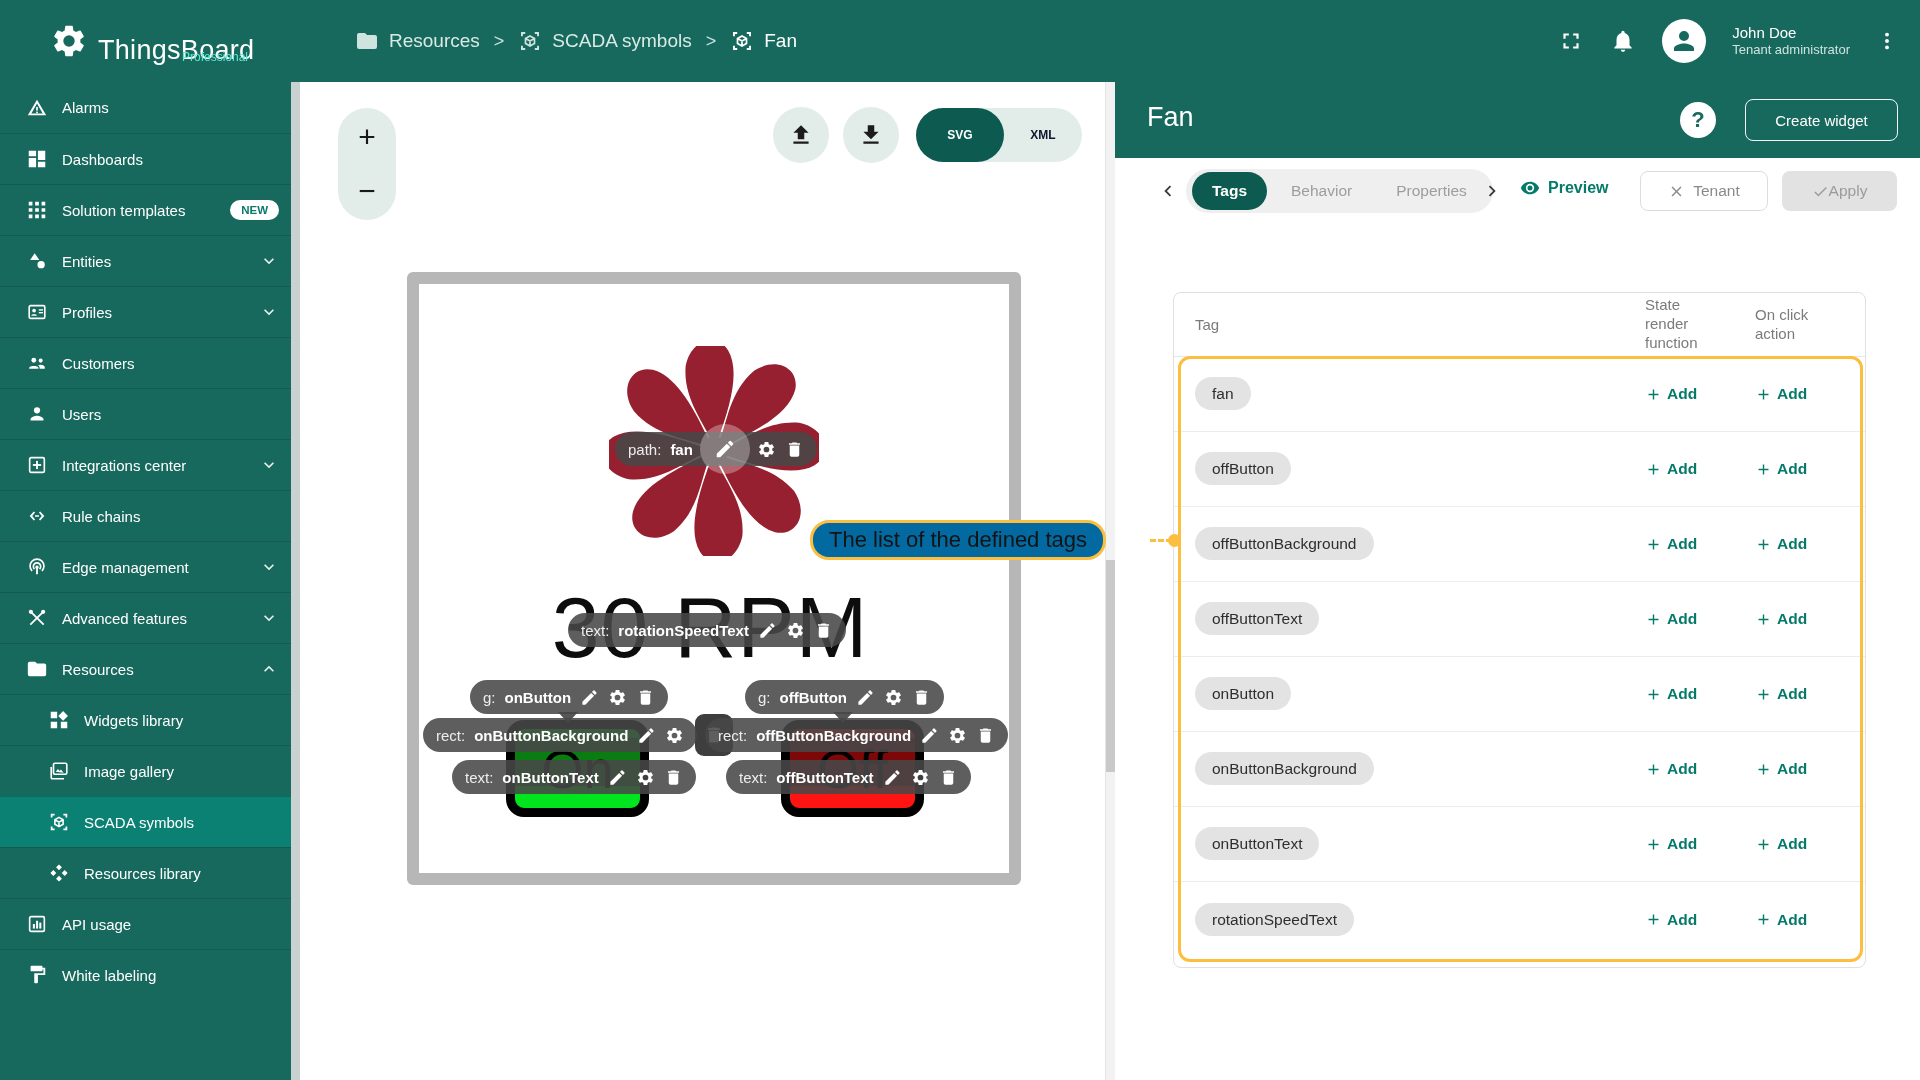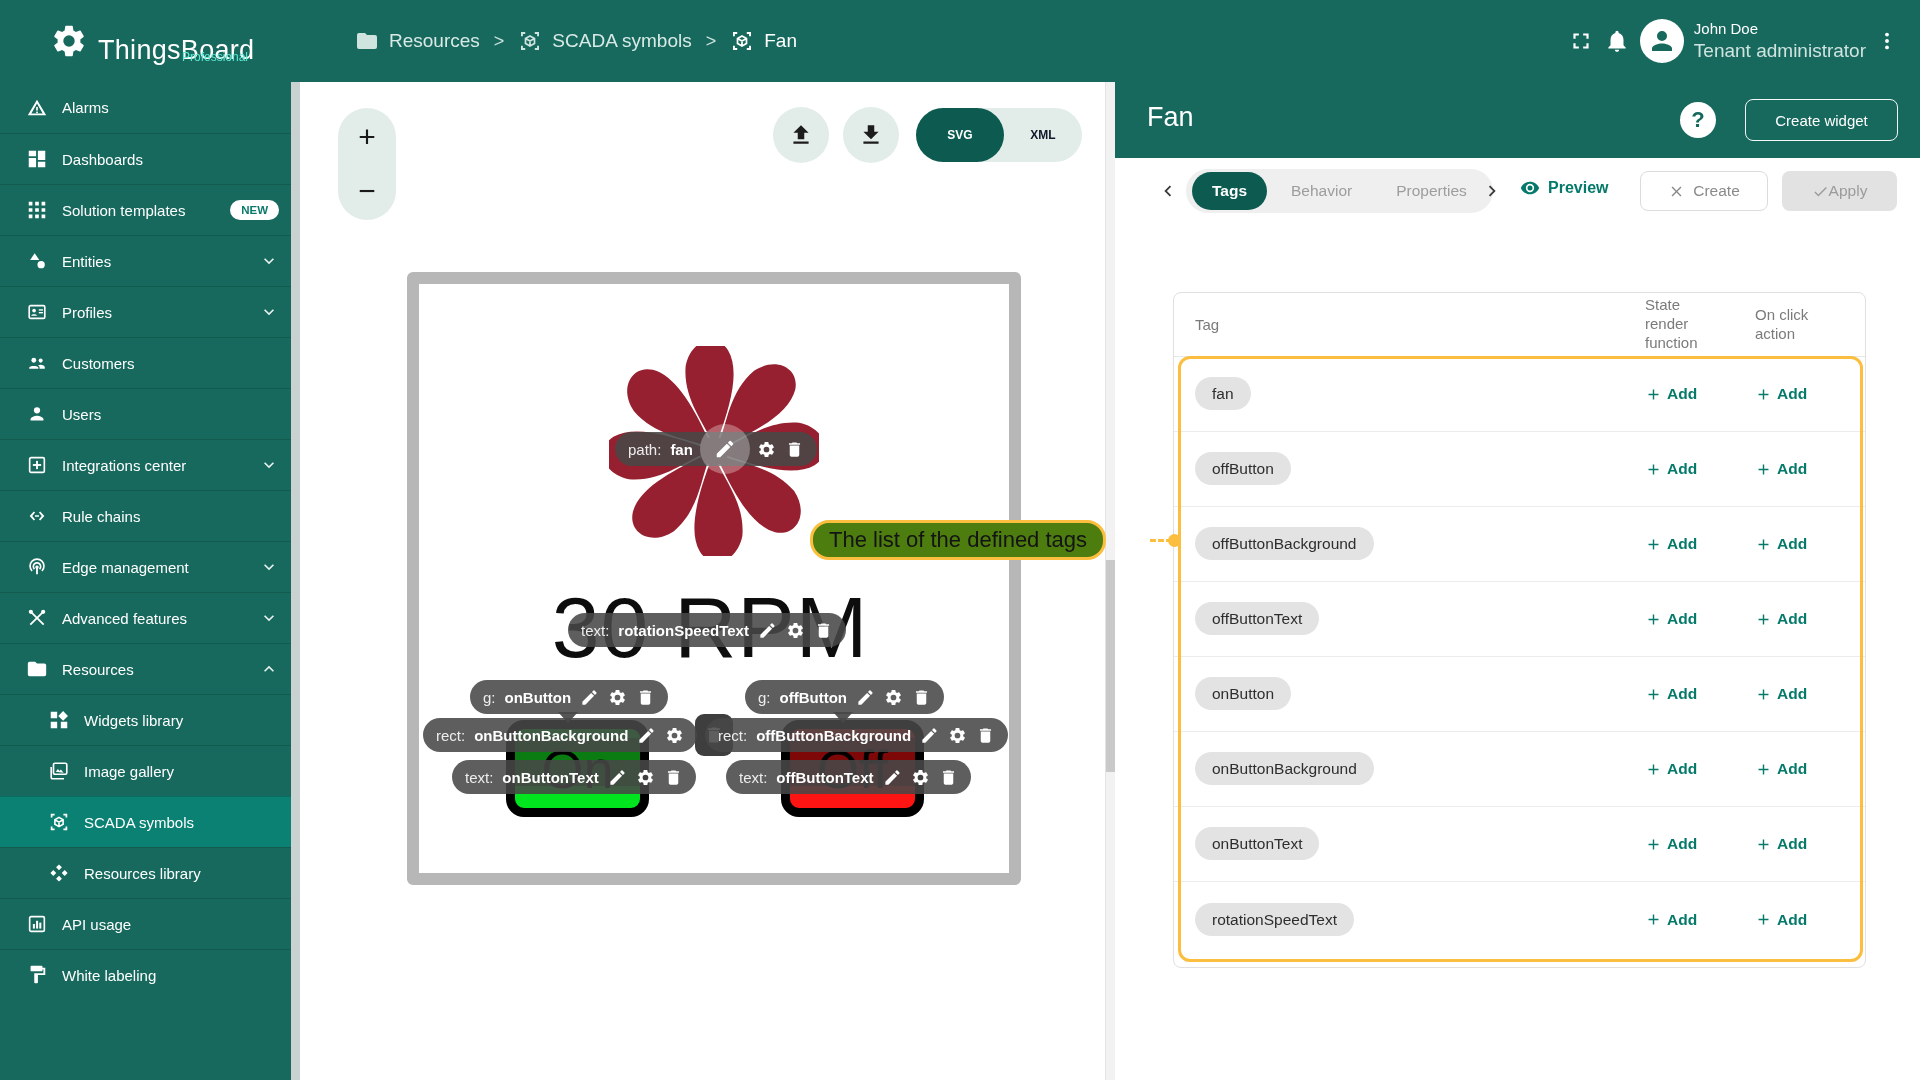--- a/index.html
+++ b/index.html
@@ -7,26 +7,26 @@
     font-family:"Liberation Sans", sans-serif; }
   #app { position:relative; width:1920px; height:1080px; overflow:hidden; }
   svg { display:block; }
   .ic { fill:currentColor; }
 
   
   #topbar { position:absolute; left:0; top:0; width:1920px; height:82px; background:#17695d; z-index:2; }
   .crumbs { position:absolute; left:355px; top:0; height:82px; display:flex; align-items:center; gap:14px; color:#d9eae6; font-size:19px; }
   .crumb { display:flex; align-items:center; gap:10px; cursor:pointer; }
   .crumb-sep { font-size:18px; color:#cfe3df; }
-  .tb-right { position:absolute; right:22px; top:0; height:82px; display:flex; align-items:center; gap:10px; color:#fff; }
+  .tb-right { position:absolute; right:22px; top:0; height:82px; display:flex; align-items:center; gap:26px; color:#fff; }
   .tb-icon { width:26px; height:26px; color:#fff; cursor:pointer; }
   .avatar { width:44px; height:44px; border-radius:50%; background:#fff; color:#17695d; display:flex; align-items:center; justify-content:center; }
   .user-txt { line-height:1.25; }
   .user-name { font-size:15px; color:#fff; }
-  .user-role { font-size:19px; color:#cfe3df; }
+  .user-role { font-size:13px; color:#cfe3df; }
 
   
   #sidebar { position:absolute; left:0; top:0; width:300px; height:1080px; background:#17695d; z-index:3; }
   .logo { height:82px; position:relative; color:#fff; }
   .logo-icon { position:absolute; left:50px; top:22px; width:38px; height:38px; color:#fff; }
   .logo-name { position:absolute; left:98px; top:16px; font-size:27px; font-weight:500; letter-spacing:.3px;margin-top:19px; }
   .logo-sub { position:absolute; left:0; top:50px; width:248px; text-align:right; font-size:12px; color:#5eead4; }
   .nav { position:absolute; top:82px; left:0; width:291px; }
   .nav-item { position:relative; height:51px; display:flex; align-items:center; border-top:1px solid rgba(0,0,0,.14); cursor:pointer; color:#fff; }
   .nav-item:first-child { border-top:none; }
@@ -100,21 +100,21 @@
   .tag-row:last-child { border-bottom:none; }
   .tag-chip { background:#e3e3e3; border-radius:18px; padding:8px 17px; font-size:15.5px; color:#2e2e2e; }
   .cell-tag { flex:1; }
   .cell-add { width:110px; display:flex; }
   .add-link { display:flex; align-items:center; gap:5px; color:#067a6a; font-size:15.5px; font-weight:700; cursor:pointer; }
   .add-link svg { width:17px; height:17px; }
 
   #orange-box { position:absolute; left:1178px; top:356px; width:685px; height:606px; border:3px solid #fcbe3e; border-radius:12px; pointer-events:none; z-index:6; }
   #tip-dot { position:absolute; left:1168px; top:534px; width:13px; height:13px; border-radius:50%; background:#fcbe3e; z-index:7; }
   #tip-line { position:absolute; left:1150px; top:539px; width:22px; border-top:3px dashed #fcbe3e; z-index:7; }
-  #tooltip { position:absolute; left:810px; top:520px; height:40px; background:#4d7c0f; border:3px solid #fcbe3e; border-radius:19px; display:flex; align-items:center; padding:0 16px; font-size:22px; color:#141414; z-index:8; white-space:nowrap; }
+  #tooltip { position:absolute; left:810px; top:520px; height:40px; background:#0369a1; border:3px solid #fcbe3e; border-radius:19px; display:flex; align-items:center; padding:0 16px; font-size:22px; color:#141414; z-index:8; white-space:nowrap; }
 </style>
 </head>
 <body>
 
 <svg width="0" height="0" style="position:absolute">
   <defs>
     <symbol id="i-pencil" viewBox="0 0 24 24">
         <path class="ic" d="M3 17.25V21h3.75L17.81 9.94l-3.75-3.75L3 17.25zM20.71 7.04a1 1 0 0 0 0-1.41l-2.34-2.34a1 1 0 0 0-1.41 0l-1.83 1.83 3.75 3.75 1.83-1.83z"></path>
       </symbol>
     <symbol id="i-gear" viewBox="0 0 24 24">
@@ -647,21 +647,21 @@
       <div class="preview">
         <svg>
             <use href="#i-eye"></use>
           </svg>
         <span>Preview</span>
       </div>
       <button class="btn-decline">
         <svg>
             <use href="#i-x"></use>
           </svg>
-        <span>Create</span>
+        <span>Tenant</span>
       </button>
       <button class="btn-apply">
         <svg>
             <use href="#i-check"></use>
           </svg>
         <span>Apply</span>
       </button>
     </div>
 
     <div class="tagcard">

